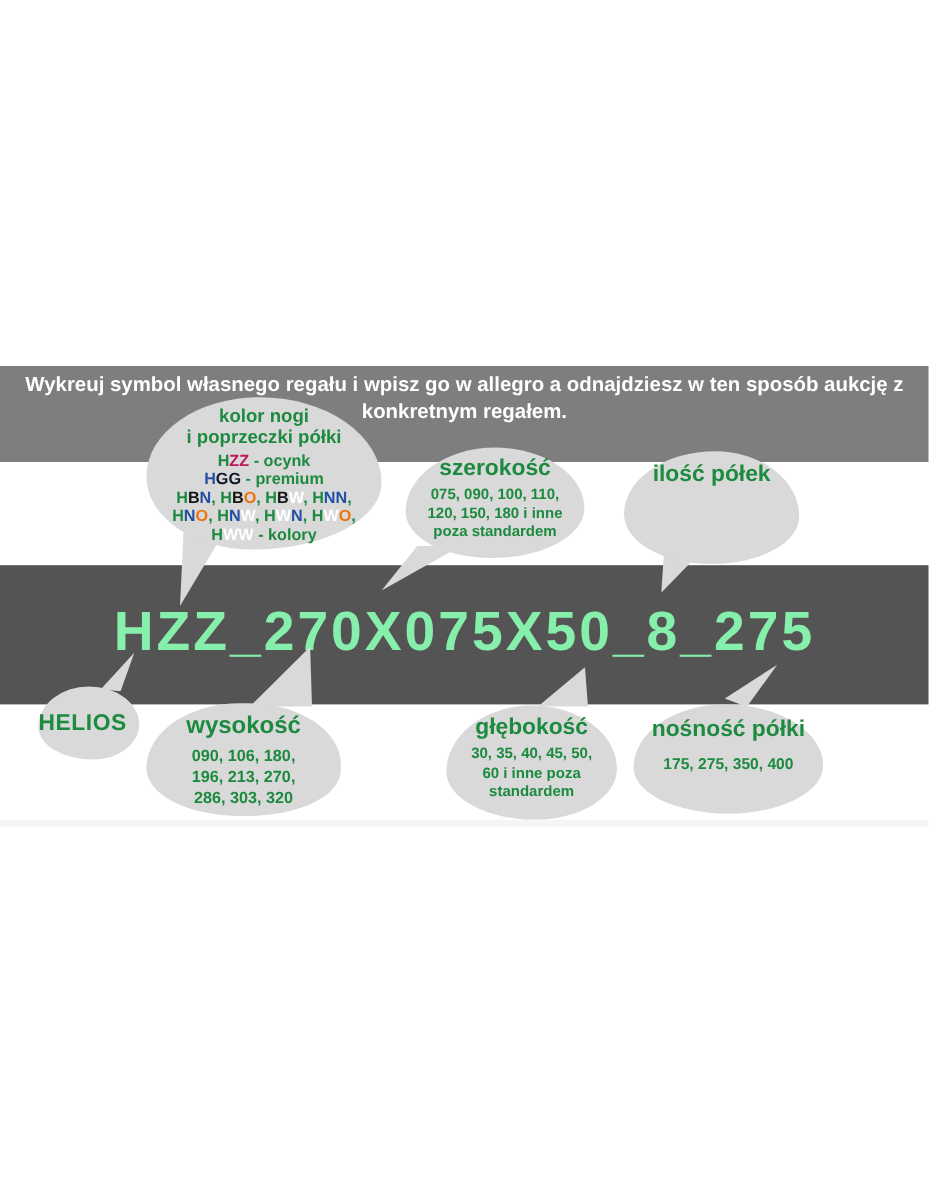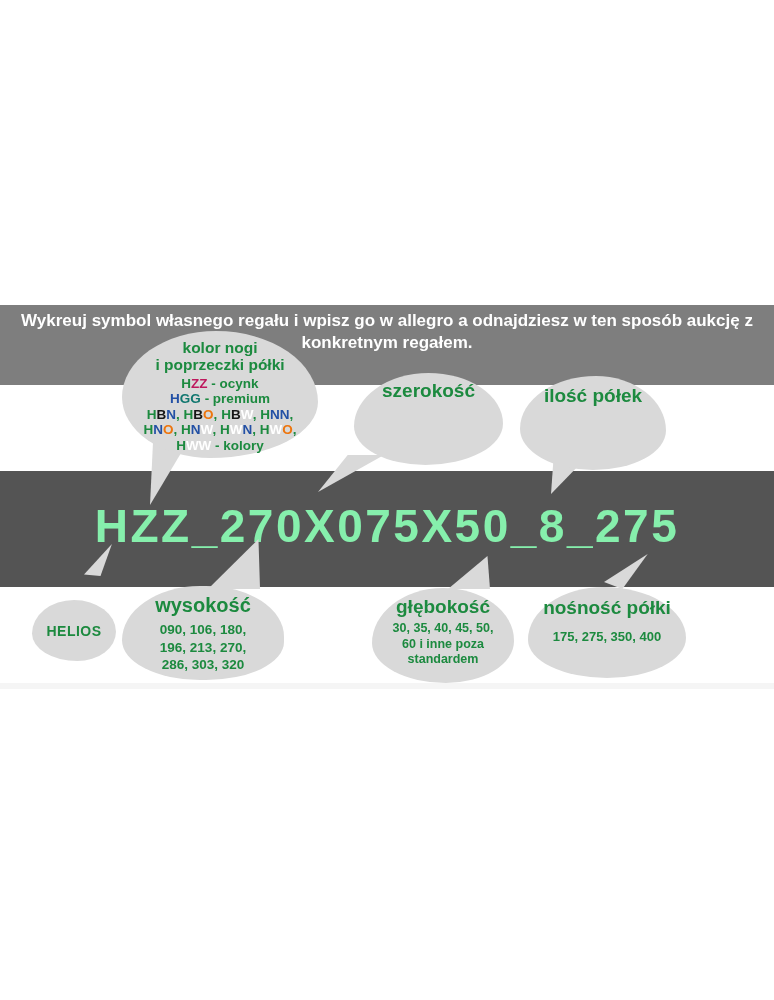--- a/index.html
+++ b/index.html
@@ -35,28 +35,28 @@
     color:var(--c-green,#1c8a3f); font-weight:bold; text-align:center;
     box-sizing:border-box; z-index:3;
   }
   .tail { position:absolute; background:var(--c-bubble,#d9d9d9); z-index:2; }
 
   .bubble-kolor { left:122px; top:331px; width:196px; height:127px; padding-top:8px;
     border-radius:48% 52% 55% 45% / 52% 56% 44% 48%; }
   .bubble-kolor .b-title { font-size:15.5px; line-height:17px; white-space:pre-line; }
   .codes { margin-top:3px; font-size:13.5px; line-height:15.4px; }
 
-  .bubble-szer { left:354px; top:373px; width:149px; height:92px; padding-top:7px;
+  .bubble-szer { left:338px; top:373px; width:149px; height:92px; padding-top:7px;
     border-radius:50% 50% 52% 48% / 58% 55% 45% 42%; }
   .bubble-ilosc { left:520px; top:376px; width:146px; height:94px; padding-top:9px;
     border-radius:52% 48% 50% 50% / 56% 58% 42% 44%; }
-  .bubble-helios { left:32px; top:600px; width:84px; height:61px;
+  .bubble-helios { left:32px; top:572px; width:84px; height:61px;
     border-radius:50% 50% 46% 54% / 55% 52% 48% 45%;
-    display:flex; align-items:center; justify-content:center;
-    font-size:14px; letter-spacing:.5px; }
+    display:flex; align-items:center; 
+    font-size:19px; letter-spacing:.5px; }
   .bubble-wys { left:122px; top:586px; width:162px; height:94px; padding-top:9px;
     border-radius:50% 50% 50% 50% / 60% 56% 42% 44%; }
   .bubble-gleb { left:372px; top:588px; width:142px; height:95px; padding-top:8px;
     border-radius:50% 50% 48% 52% / 58% 55% 44% 42%; }
   .bubble-nosn { left:528px; top:587px; width:158px; height:91px; padding-top:10px;
     border-radius:48% 52% 50% 50% / 58% 56% 44% 42%; }
 
   .b-title { font-size:19px; line-height:21px; }
   .bubble-wys .b-title { font-size:20px; }
   .b-body { margin-top:4px; font-size:12.5px; line-height:15.5px; white-space:pre-line; }
@@ -103,29 +103,32 @@
   <div class="tail tail-helios"></div>
   <div class="tail tail-wys"></div>
   <div class="tail tail-gleb"></div>
   <div class="tail tail-nosn"></div>
 
   <div class="bubble bubble-kolor">
     <div class="b-title">kolor nogi
 i poprzeczki półki</div>
     <div class="codes">
         <div class="seg-line"><span style="color: rgb(28, 138, 63);">H</span><span style="color: #be185d;">ZZ</span><span style="color: rgb(28, 138, 63);"> - ocynk</span></div>
-        <div class="seg-line"><span style="color: rgb(35, 80, 165);">H</span><span style="color: #0f766e; text-align: right;">GG</span><span style="color: rgb(28, 138, 63);"> - premium</span></div>
+        <div class="seg-line"><span style="color: rgb(35, 80, 165);">H</span><span style="color: #0f172a; text-align: right;">GG</span><span style="color: rgb(28, 138, 63);"> - premium</span></div>
         <div class="seg-line"><span style="color: rgb(28, 138, 63);">H</span><span style="color: rgb(22, 22, 22);">B</span><span style="color: rgb(35, 80, 165);">N</span><span style="color: rgb(28, 138, 63);">, </span><span style="color: rgb(28, 138, 63);">H</span><span style="color: rgb(22, 22, 22);">B</span><span style="color: rgb(237, 117, 14);">O</span><span style="color: rgb(28, 138, 63);">, </span><span style="color: rgb(28, 138, 63);">H</span><span style="color: rgb(22, 22, 22);">B</span><span style="color: rgb(255, 255, 255);">W</span><span style="color: rgb(28, 138, 63);">, </span><span style="color: rgb(28, 138, 63);">H</span><span style="color: rgb(35, 80, 165);">NN</span><span style="color: rgb(28, 138, 63);">,</span></div>
         <div class="seg-line"><span style="color: rgb(28, 138, 63);">H</span><span style="color: rgb(35, 80, 165);">N</span><span style="color: rgb(237, 117, 14);">O</span><span style="color: rgb(28, 138, 63);">, </span><span style="color: rgb(28, 138, 63);">H</span><span style="color: rgb(35, 80, 165);">N</span><span style="color: rgb(255, 255, 255);">W</span><span style="color: rgb(28, 138, 63);">, </span><span style="color: rgb(28, 138, 63);">H</span><span style="color: rgb(255, 255, 255);">W</span><span style="color: rgb(35, 80, 165);">N</span><span style="color: rgb(28, 138, 63);">, </span><span style="color: rgb(28, 138, 63);">H</span><span style="color: rgb(255, 255, 255);">W</span><span style="color: rgb(237, 117, 14);">O</span><span style="color: rgb(28, 138, 63);">,</span></div>
         <div class="seg-line"><span style="color: rgb(28, 138, 63);">H</span><span style="color: rgb(255, 255, 255);">WW</span><span style="color: rgb(28, 138, 63);"> - kolory</span></div>
       </div>
   </div>
 
   <div class="bubble bubble-szer">
     <div class="b-title">szerokość</div>
+    <div class="b-body">075, 090, 100, 110,
+120, 150, 180  i inne
+poza standardem</div>
   </div>
 
   <div class="bubble bubble-ilosc">
     <div class="b-title">ilość półek</div>
   </div>
 
   <div class="bubble bubble-helios">
     <span>HELIOS</span>
   </div>
 

